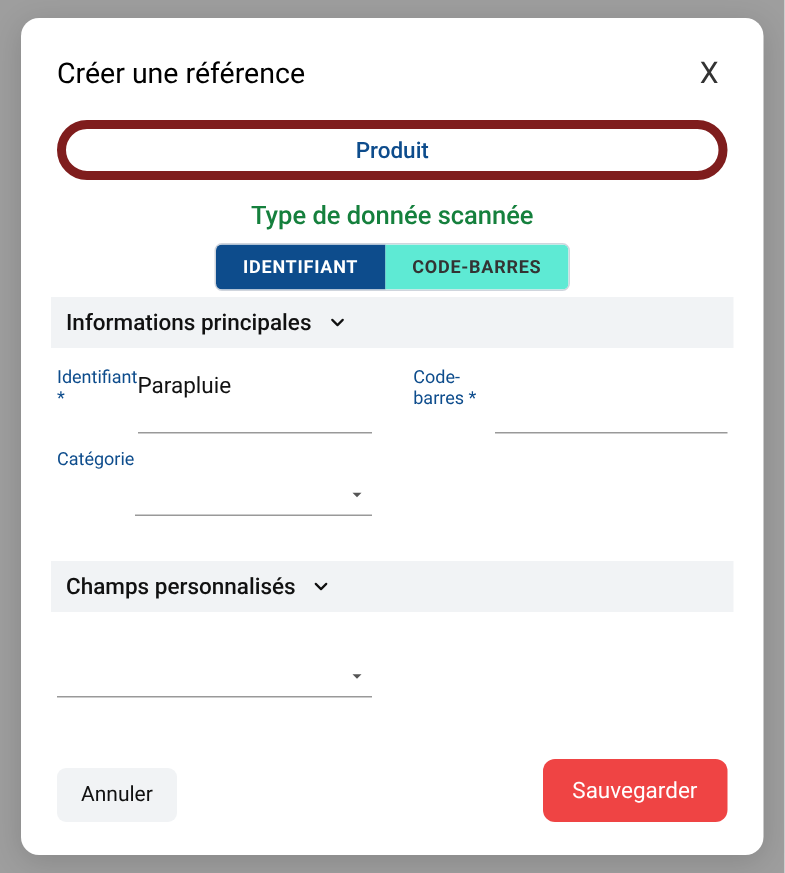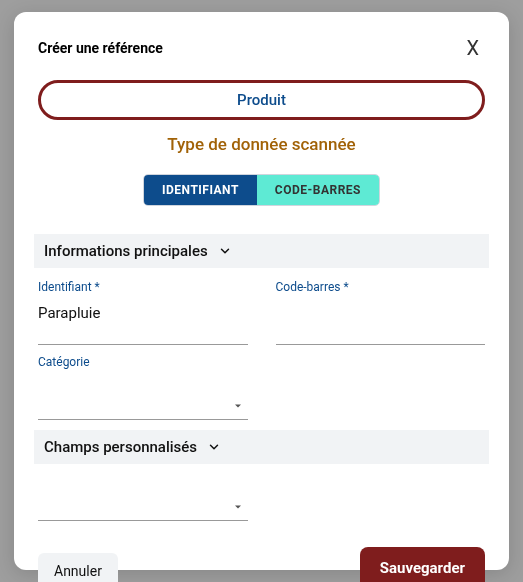--- a/index.html
+++ b/index.html
@@ -1,42 +1,42 @@
 <!DOCTYPE html>
 <html><head>
 <meta charset="utf-8">
 <style>
 *{box-sizing:border-box;margin:0;padding:0;font-family:-apple-system,BlinkMacSystemFont,"Segoe UI",Roboto,sans-serif}
 body{background:#9e9e9e;width:523px;height:582px;position:relative;overflow:hidden}
 .modal{position:absolute;top:12px;left:14px;right:14px;bottom:12px;background:#fff;border-radius:12px;padding:22px 24px;display:flex;flex-direction:column;box-shadow:0 4px 20px rgba(0,0,0,.15)}
 .modal-header{display:flex;justify-content:space-between;align-items:center;margin-bottom:18px}
-.modal-title{font-size:14px;font-weight:700;color:#000}
+.modal-title{font-size:19px;font-weight:400;color:#000}
 .close-x{font-size:20px;color:#333;cursor:pointer;padding:2px 6px;background:none;border:none}
 .tab-row{display:flex;gap:24px;margin-bottom:14px}
-.tab-btn{flex:1;height:40px;border-radius:22px;font-size:15px;font-weight:500;cursor:pointer;border:3px solid #7f1d1d;display:flex;align-items:center;justify-content:center}
+.tab-btn{flex:1;height:40px;border-radius:22px;font-size:15px;font-weight:500;cursor:pointer;border:6px solid #7f1d1d;display:flex;align-items:center;justify-content:center}
 .tab-btn.outline{background:#fff;color:#0d4c8c}
 .tab-btn.solid{background:#0d4c8c;color:#fff}
-.scan-title{text-align:center;font-size:17px;font-weight:500;color:#a16207;margin-bottom:20px}
-.seg{display:flex;justify-content:center;margin-bottom:28px}
+.scan-title{text-align:center;font-size:17px;font-weight:500;color:#15803d;margin-bottom:8px}
+.seg{display:flex;justify-content:center;margin-bottom:4px}
 .seg-wrap{display:flex;border:1px solid #d0d5dd;border-radius:5px;overflow:hidden}
 .seg-btn{padding:8px 18px;font-size:12px;font-weight:700;letter-spacing:.5px;cursor:pointer;border:none;background:#5eead4;color:#333}
 .seg-btn.active{background:#0d4c8c;color:#fff}
 .section-bar{background:#f1f3f5;border-radius:0;padding:8px 10px;display:flex;align-items:center;gap:10px;margin-bottom:12px;margin-left:-4px;margin-right:-4px}
 .section-bar .lbl{font-size:15px;font-weight:500;color:#111}
 .chev{width:14px;height:14px}
 .fields{display:flex;gap:28px;margin-bottom:10px}
-.field{flex:1;display:flex;flex-direction:column}
+.field{flex:1;display:flex;flex-direction:row}
 .flabel{font-size:12px;color:#0d4c8c;margin-bottom:6px}
 .finput{border:none;border-bottom:1px solid #999;padding:4px 0 22px 0;font-size:15px;color:#111;outline:none;background:transparent;width:100%}
 .fselect{position:relative}
 .fselect .caret{position:absolute;right:4px;bottom:8px;pointer-events:none}
 .gap{height:20px}
 .footer{margin-top:auto;display:flex;justify-content:space-between;align-items:flex-end;padding-top:16px}
 .btn-cancel{background:#f1f3f5;border:none;border-radius:6px;padding:10px 16px;font-size:14px;color:#111;cursor:pointer}
-.btn-save{background:#7f1d1d;border:none;border-radius:8px;padding:12px 20px;font-size:15px;color:#fff;font-weight:700;cursor:pointer}
+.btn-save{background:#ef4444;border:none;border-radius:8px;padding:12px 20px;font-size:15px;color:#fff;font-weight:400;cursor:pointer}
 .caret svg,.chev svg{display:block}
 </style>
 </head>
 <body>
 
 <div class="modal">
 
   <div class="modal-header">
     <div class="modal-title">Créer une référence</div>
     <button class="close-x">X</button>

